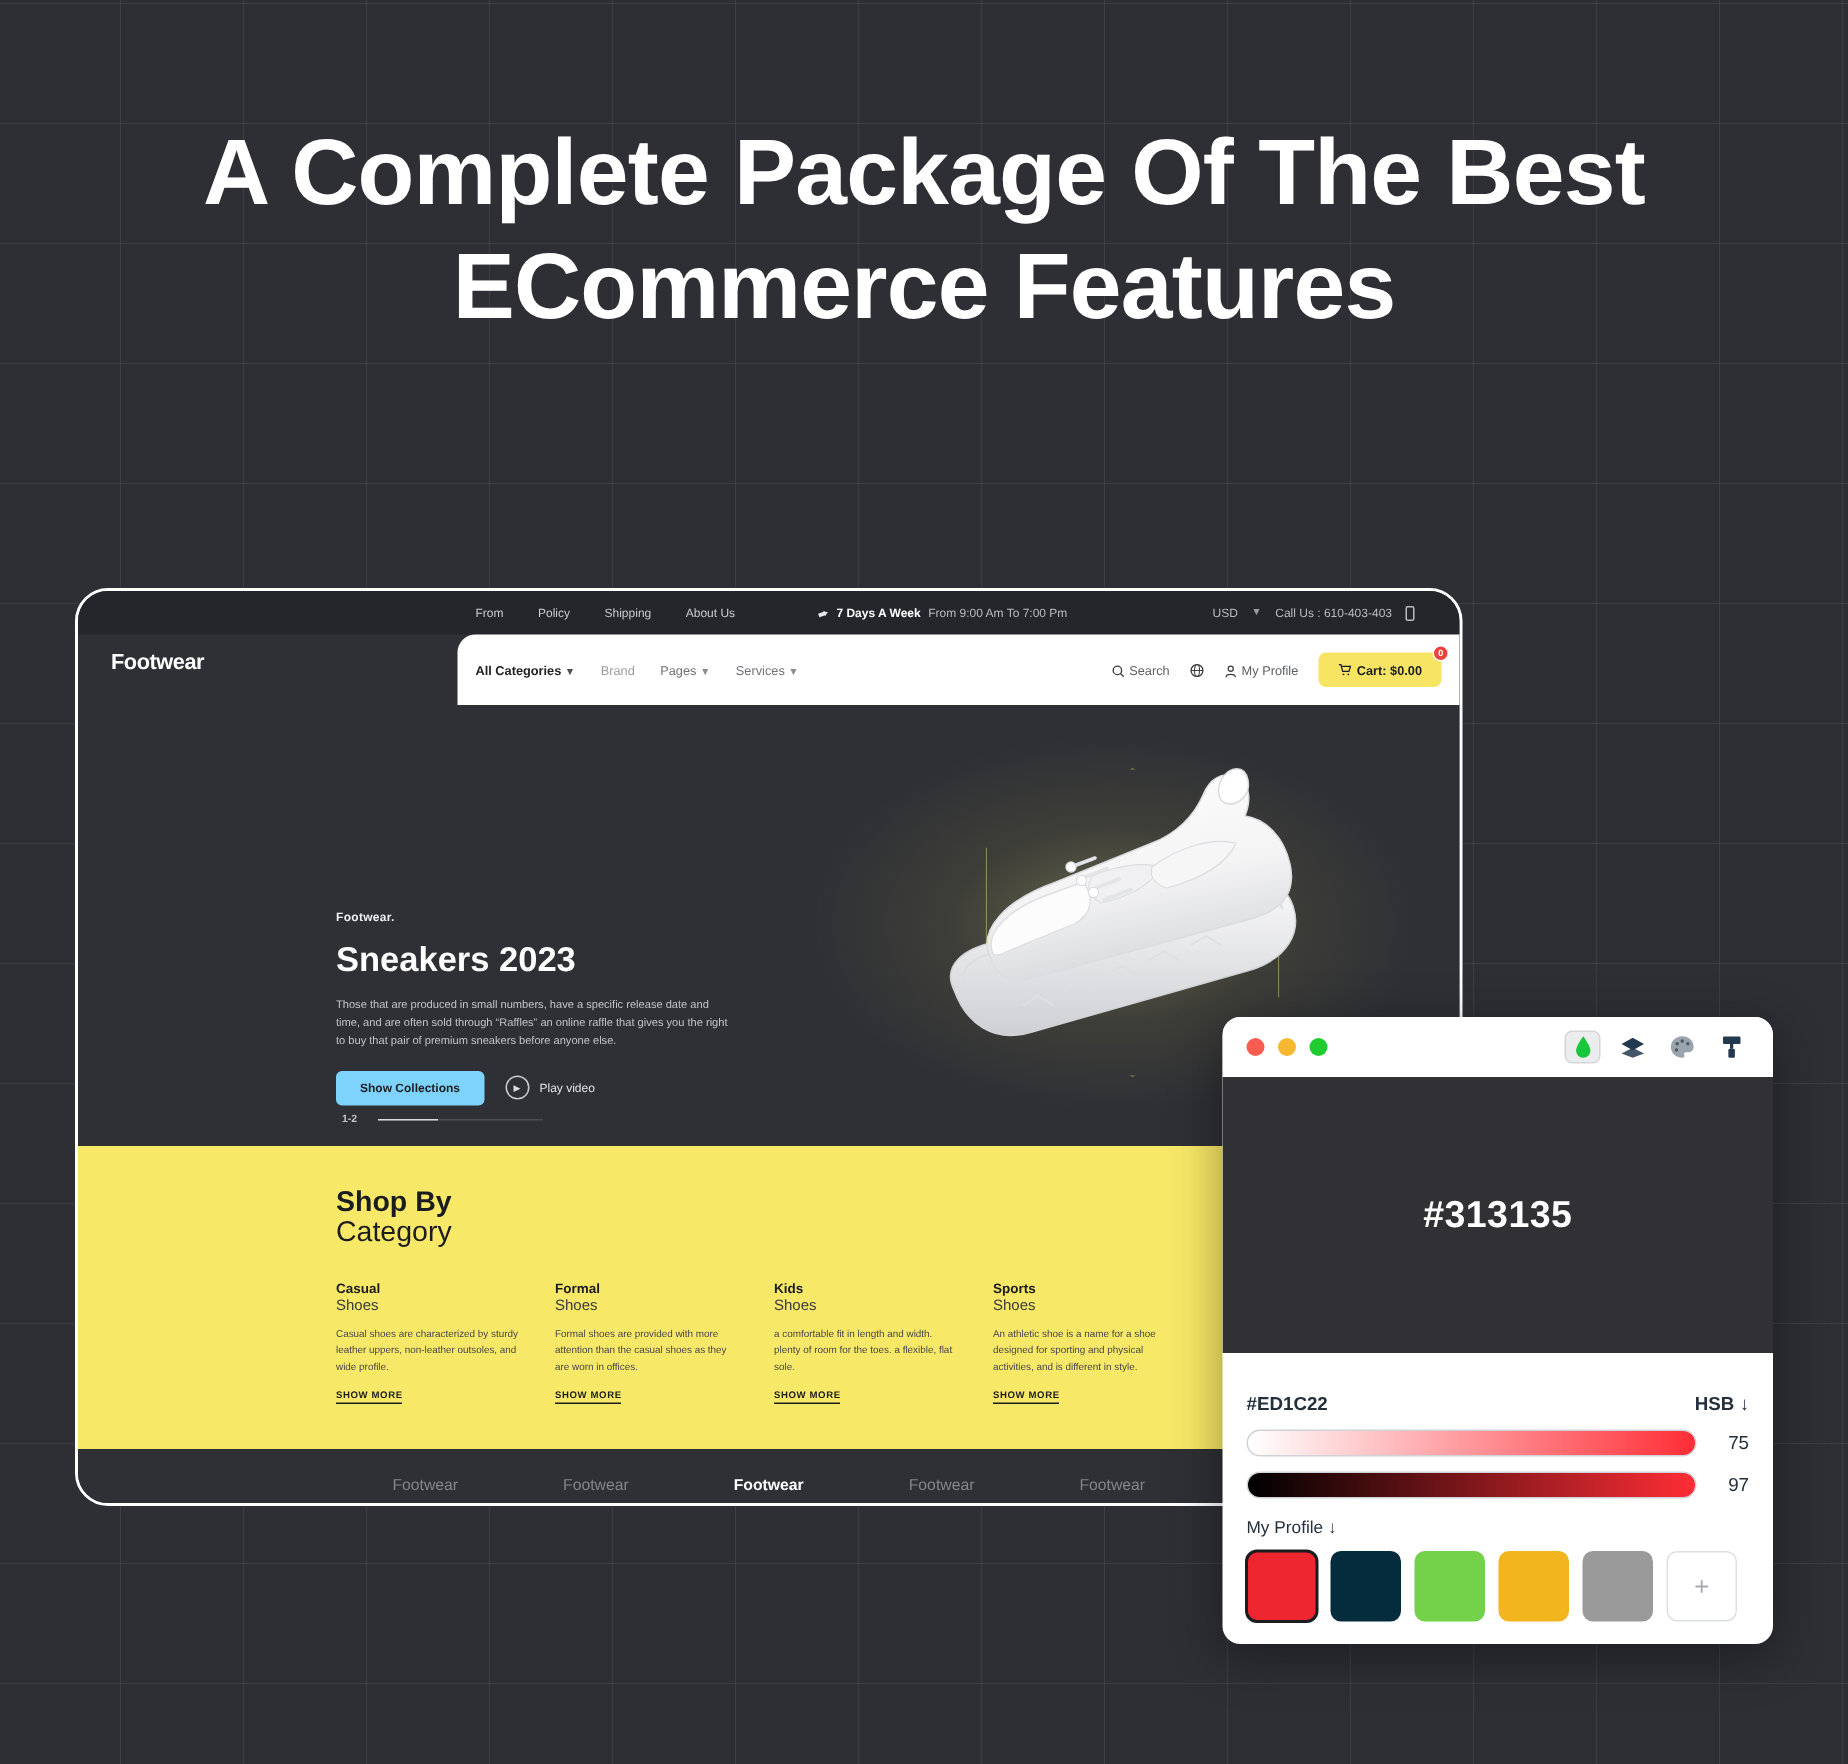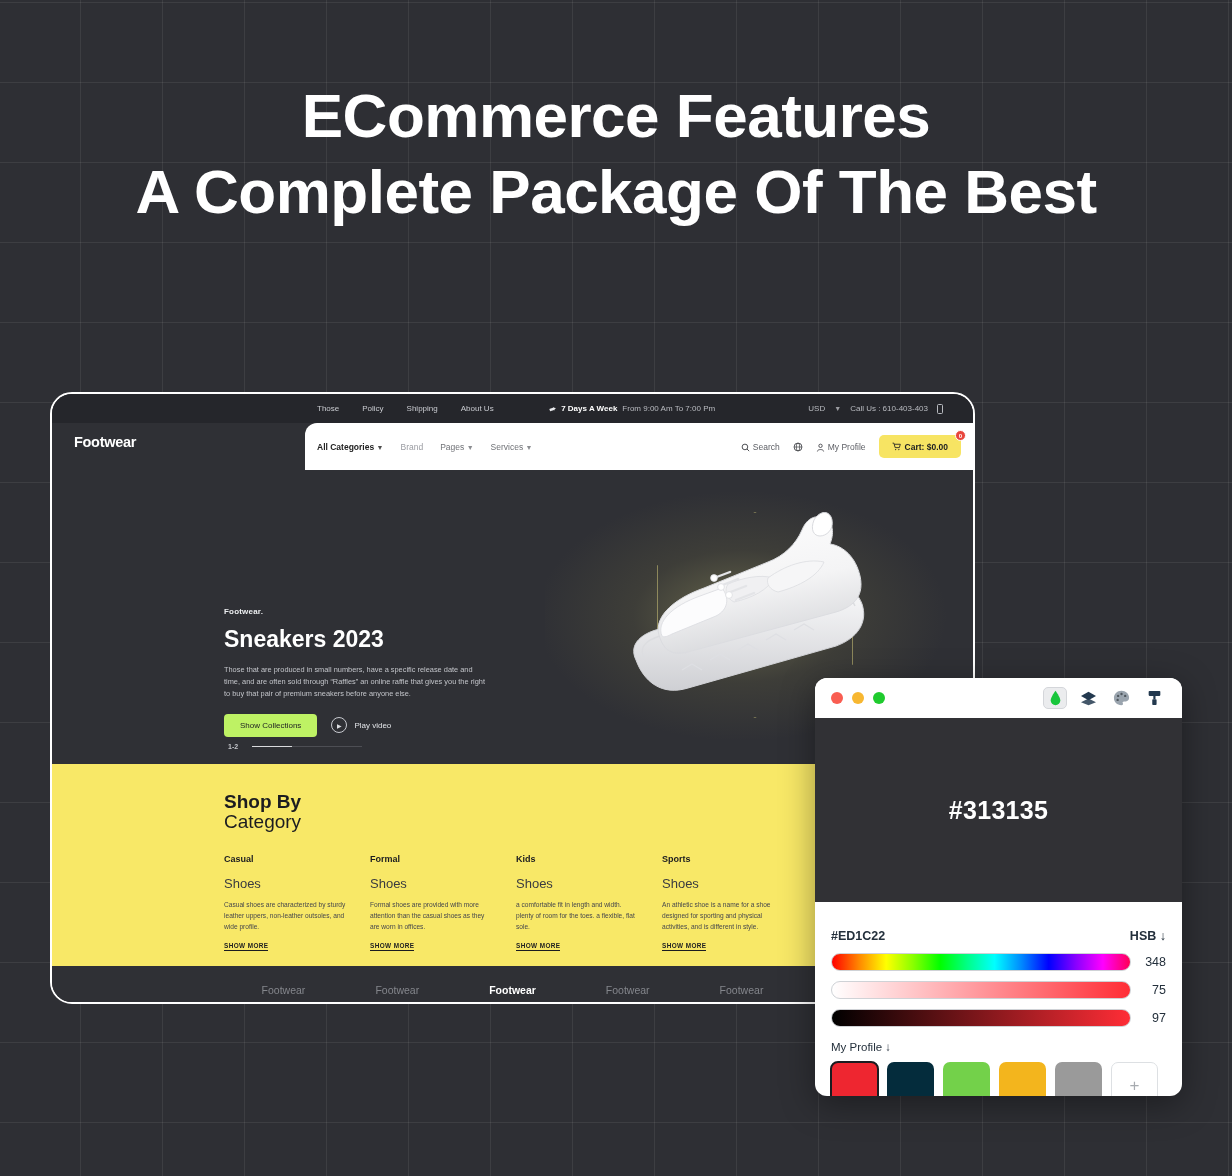--- a/index.html
+++ b/index.html
@@ -113,22 +113,22 @@
     clip-path: polygon(50% 0%, 100% 26%, 100% 74%, 50% 100%, 0% 74%, 0% 26%);
   }
   .shoe { position: absolute; right: 85px; top: 22px; width: 270px; height: 220px; }
   .hero-copy { position: absolute; left: 172px; top: 137px; width: 262px; }
   .eyebrow { font-size: 8px; font-weight: 700; color: #eceef0; letter-spacing: .2px; }
   .h-title { margin-top: 12px; font-size: 23px; font-weight: 700; color: #ffffff; line-height: 1.04; }
   .h-title2 { font-size: 22px; font-weight: 400; color: #f1f2f4; line-height: 1.15; margin-top: 2px; }
   .h-desc { margin-top: 12px; font-size: 7.4px; line-height: 1.62; color: #c3c5ca; }
   .h-cta { margin-top: 14px; display: flex; align-items: center; gap: 14px; }
   .btn-yellow {
-    background: #bef264; color: #1c1d21; border: none; cursor: pointer;
-    font-size: 8px; font-weight: 400; padding: 7px 16px; border-radius: 4px;
+    background: #7dd3fc; color: #1c1d21; border: none; cursor: pointer;
+    font-size: 8px; font-weight: 700; padding: 7px 16px; border-radius: 4px;
   }
   .playwrap { display: flex; align-items: center; gap: 7px; }
   .playcirc {
     width: 16px; height: 16px; border-radius: 50%; border: 1px solid #c8cad0;
     display: flex; align-items: center; justify-content: center;
     color: #dcdee2; font-size: 6px;
   }
   .playtxt { font-size: 8px; color: #e2e4e8; }
   .slider { position: absolute; left: 176px; bottom: 14px; display: flex; align-items: center; gap: 14px; }
   .slider-num { font-size: 7px; font-weight: 700; color: #c3c5ca; }
@@ -140,21 +140,21 @@
   .cat-head { display: flex; align-items: flex-start; }
   .cat-title { font-size: 20px; font-weight: 700; color: #1b1c20; line-height: 1.06; }
   .cat-title span { display: block; font-weight: 400; font-size: 19px; }
   .btn-dark {
     margin-left: auto; background: #33343a; color: #ffffff; border: none; cursor: pointer;
     font-size: 8px; font-weight: 700; padding: 8px 14px; border-radius: 4px; margin-top: 10px;
   }
   .cat-grid { display: flex; gap: 0; margin-top: 22px; }
   .cat-col { width: 146px; padding-right: 24px; }
   .cc-t { font-size: 9px; font-weight: 700; color: #1b1c20; }
-  .cc-s { font-size: 13px; color: #3a3b40; margin-top: 12px; }
+  .cc-s { font-size: 10px; color: #3a3b40; margin-top: 1px; }
   .cc-d { font-size: 6.6px; line-height: 1.62; color: #46474c; margin-top: 9px; }
   .cc-m {
     display: inline-block; margin-top: 10px; font-size: 6.4px; font-weight: 700;
     color: #1b1c20; letter-spacing: .4px; border-bottom: 1px solid #1b1c20;
     padding-bottom: 1px; text-decoration: none; cursor: pointer;
   }
 
   
   .footer {
     height: 48px; background: #2f3035; display: flex; align-items: center;
@@ -208,30 +208,30 @@
     color: #a7abb0; font-size: 17px; background: #fff; cursor: pointer;
   }
 </style>
 </head>
 <body>
 
 <div class="page">
 
   <div class="headline-wrap">
     <div class="headline">
+      <div>A Complete Package Of The Best</div>
       <div>ECommerce Features</div>
-      <div>A Complete Package Of The Best</div>
     </div>
   </div>
 
   <div class="mockup">
 
     <div class="topbar">
       <div class="topbar-left">
-        <span>Those</span>
+        <span>From</span>
         <span>Policy</span>
         <span>Shipping</span>
         <span>About Us</span>
       </div>
       <div class="topbar-mid">
         <span class="rocket">➨</span>
         <span class="strong">7 Days A Week</span>
         <span class="light">From 9:00 Am To 7:00 Pm</span>
       </div>
       <div class="topbar-right">
@@ -446,24 +446,20 @@
       <span class="pk-hex">#313135</span>
     </div>
 
     <div class="pk-body">
       <div class="pk-row1">
         <span class="pk-code">#ED1C22</span>
         <span class="pk-mode"><span>HSB</span> <i>↓</i></span>
       </div>
 
       <div class="sl">
-        <span class="sl-track sl-hue"></span>
-        <span class="sl-val">348</span>
-      </div>
-      <div class="sl">
         <span class="sl-track sl-sat"></span>
         <span class="sl-val">75</span>
       </div>
       <div class="sl">
         <span class="sl-track sl-bri"></span>
         <span class="sl-val">97</span>
       </div>
 
       <div class="pk-pal-label">
         <span>My Profile</span>

